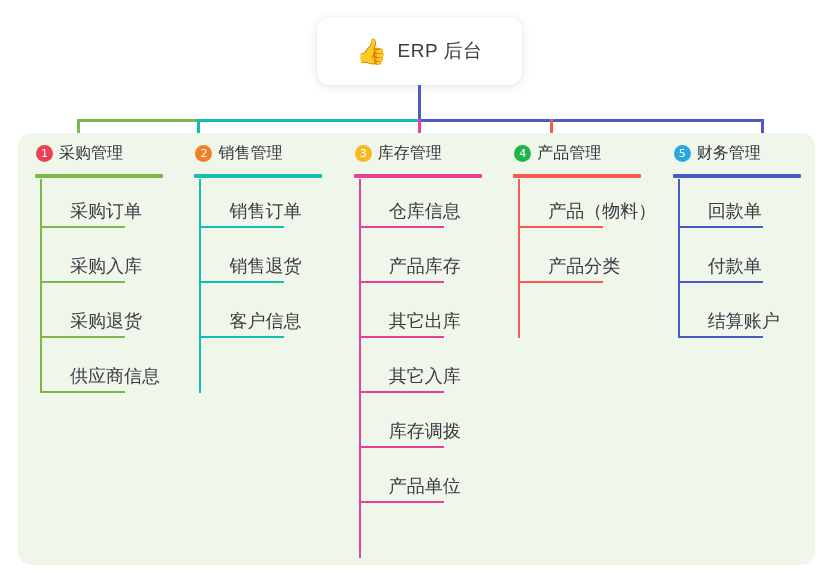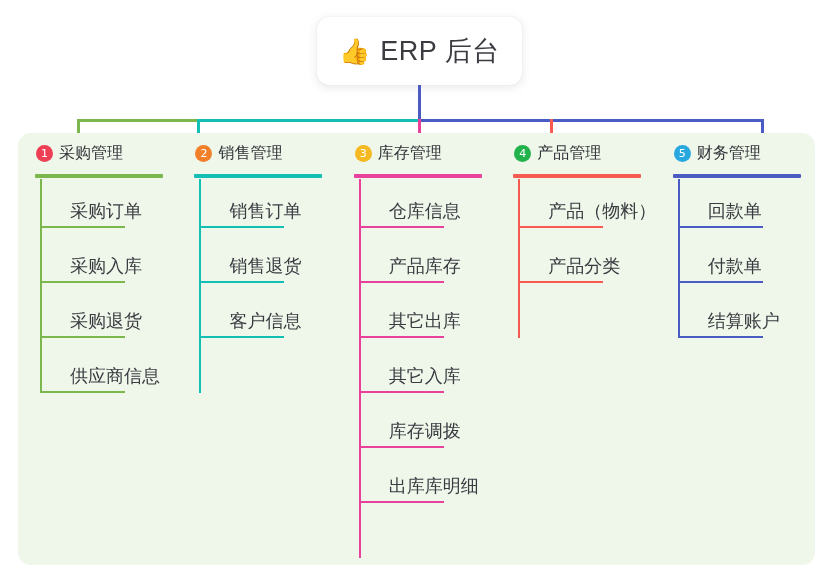--- a/index.html
+++ b/index.html
@@ -31,21 +31,21 @@
     justify-content: center;
     gap: 10px;
     box-sizing: border-box;
   }
   #root-node .thumb {
     font-size: 25px;
     line-height: 1;
     display: block;
   }
   #root-node .root-title {
-    font-size: 27px;
+    font-size: 19px;
     color: #3b3b41;
     letter-spacing: 0.5px;
     white-space: nowrap;
   }
 
   
   #connectors {
     position: absolute;
     left: 0;
     top: 0;
@@ -240,21 +240,21 @@
         </div>
         <div class="item">
           <span class="item-label">其它入库</span>
           <div class="item-rule" style="background: rgb(232, 65, 155);"></div>
         </div>
         <div class="item">
           <span class="item-label">库存调拨</span>
           <div class="item-rule" style="background: rgb(232, 65, 155);"></div>
         </div>
         <div class="item">
-          <span class="item-label">出库库明细</span>
+          <span class="item-label">产品单位</span>
           <div class="item-rule" style="background: rgb(232, 65, 155);"></div>
         </div>
       </div>
     </div>
     <div class="column">
       <div class="col-head">
         <span class="badge" style="background: rgb(33, 178, 75);">4</span>
         <span class="col-title">产品管理</span>
       </div>
       <div class="head-rule" style="background: rgb(247, 90, 81);"></div>

